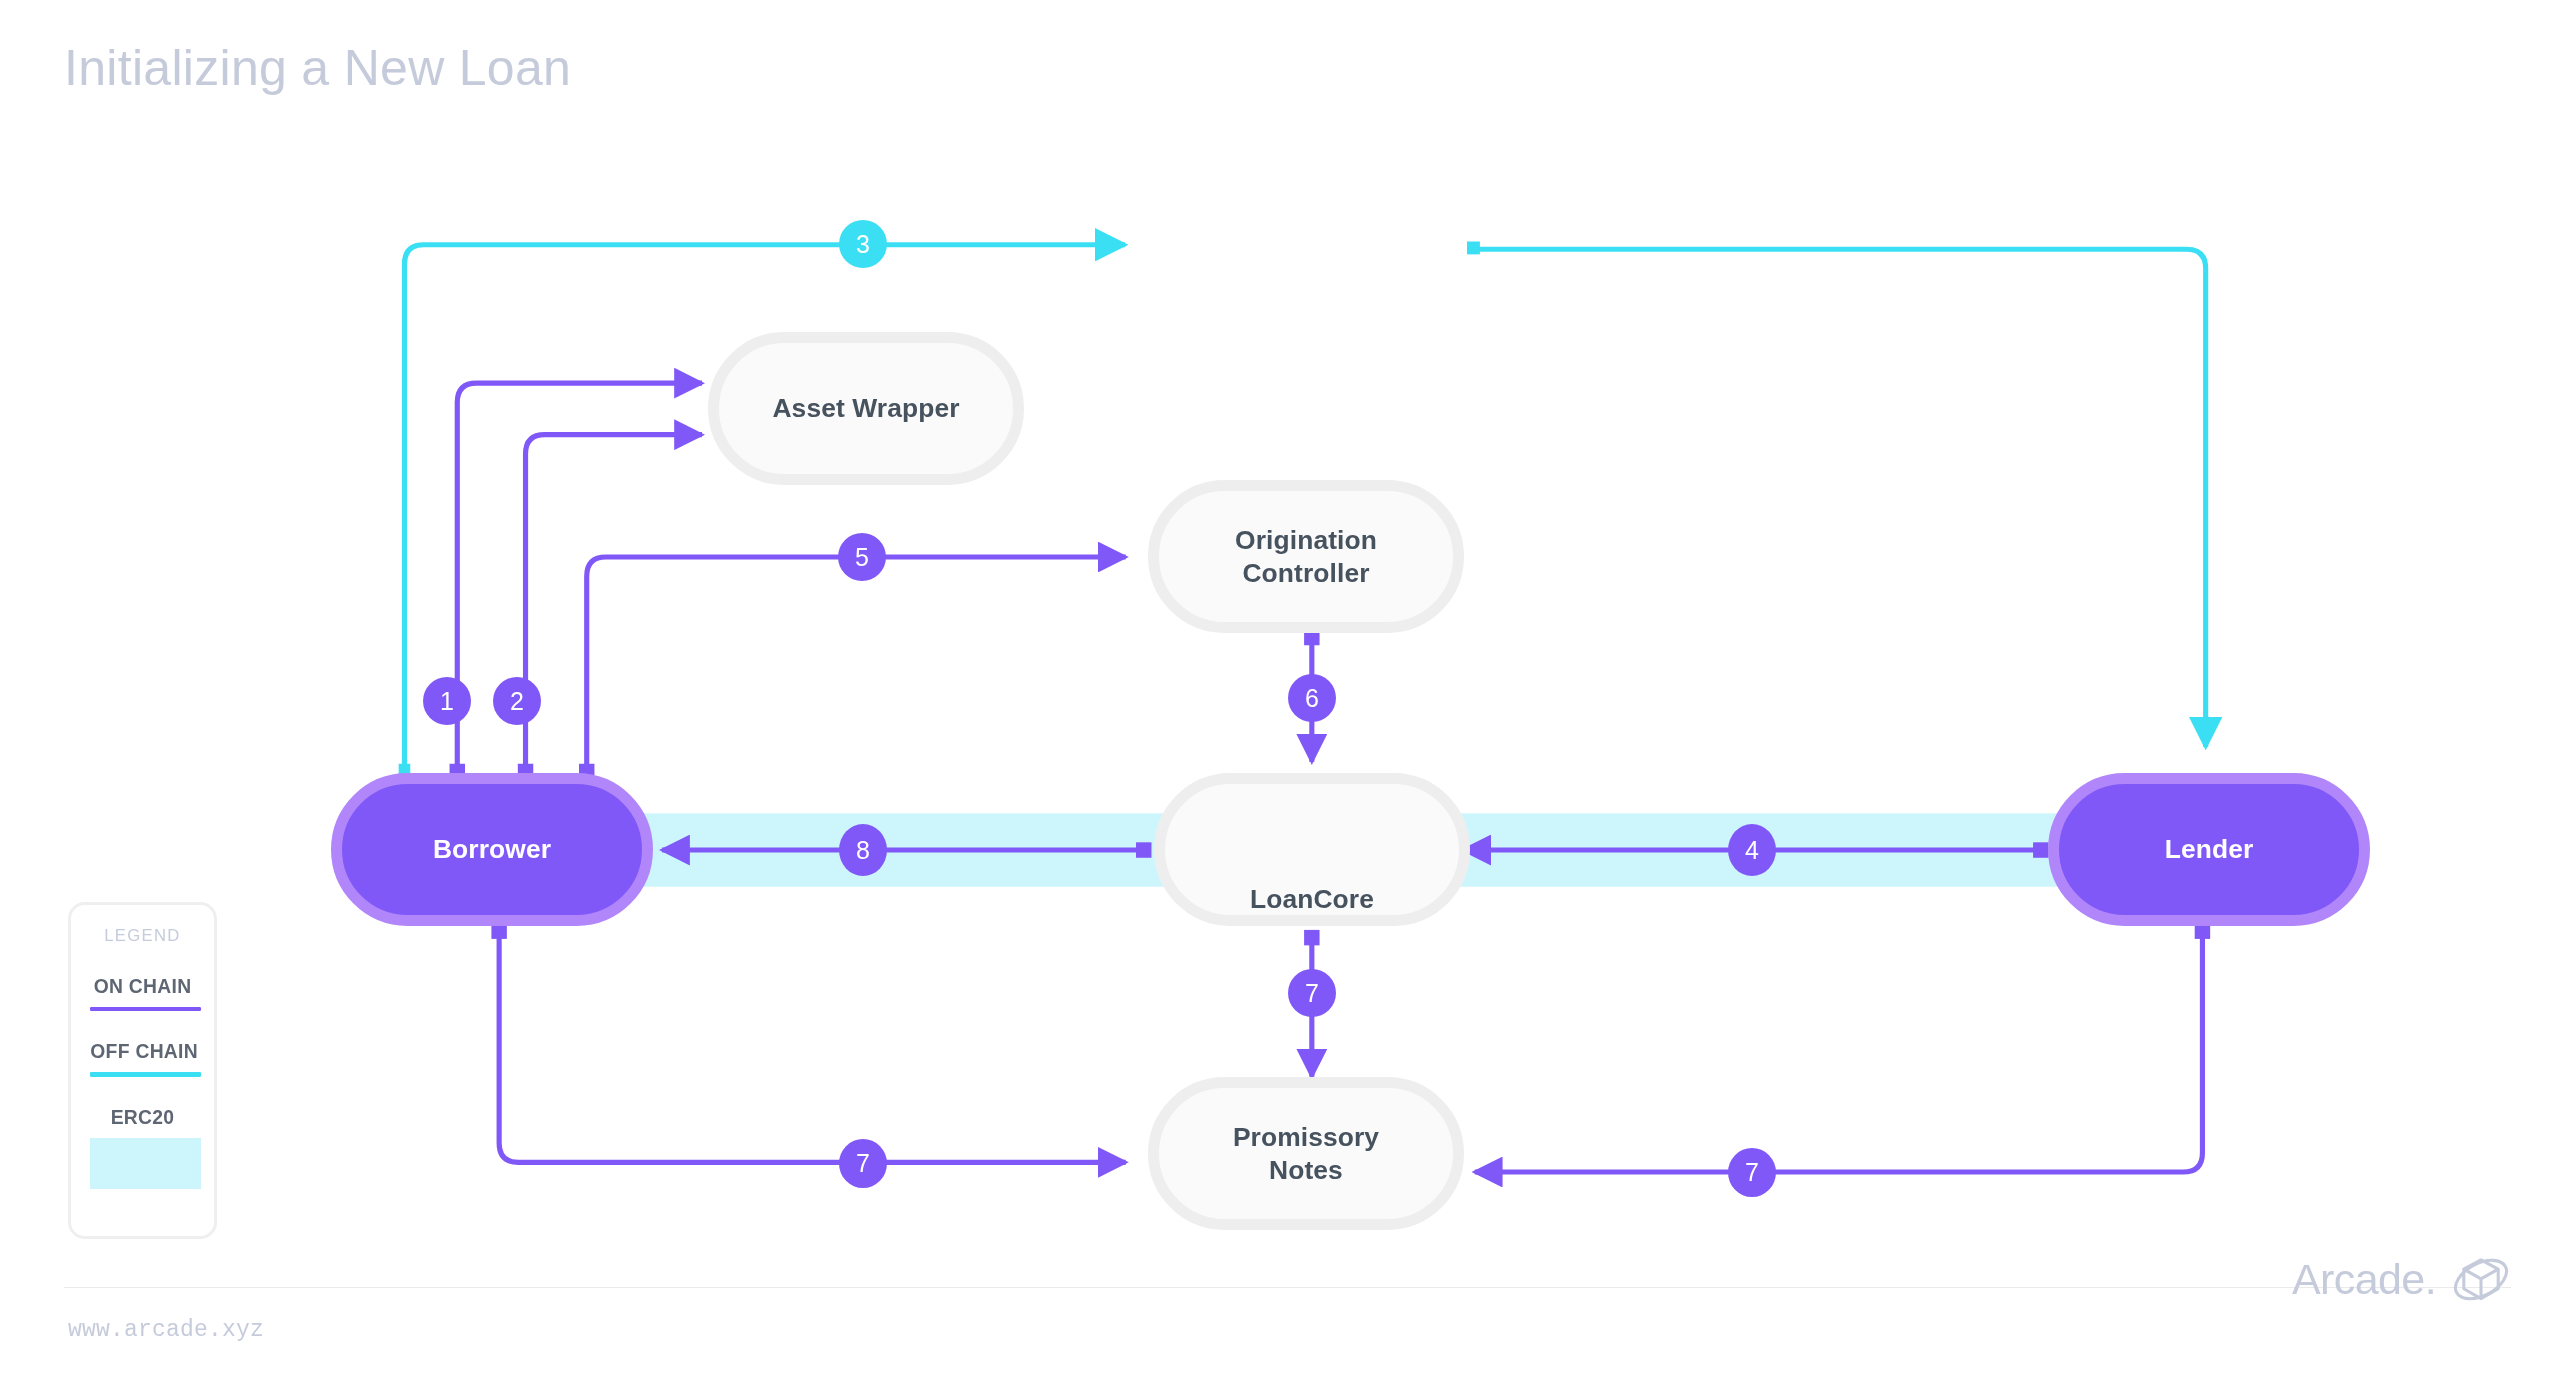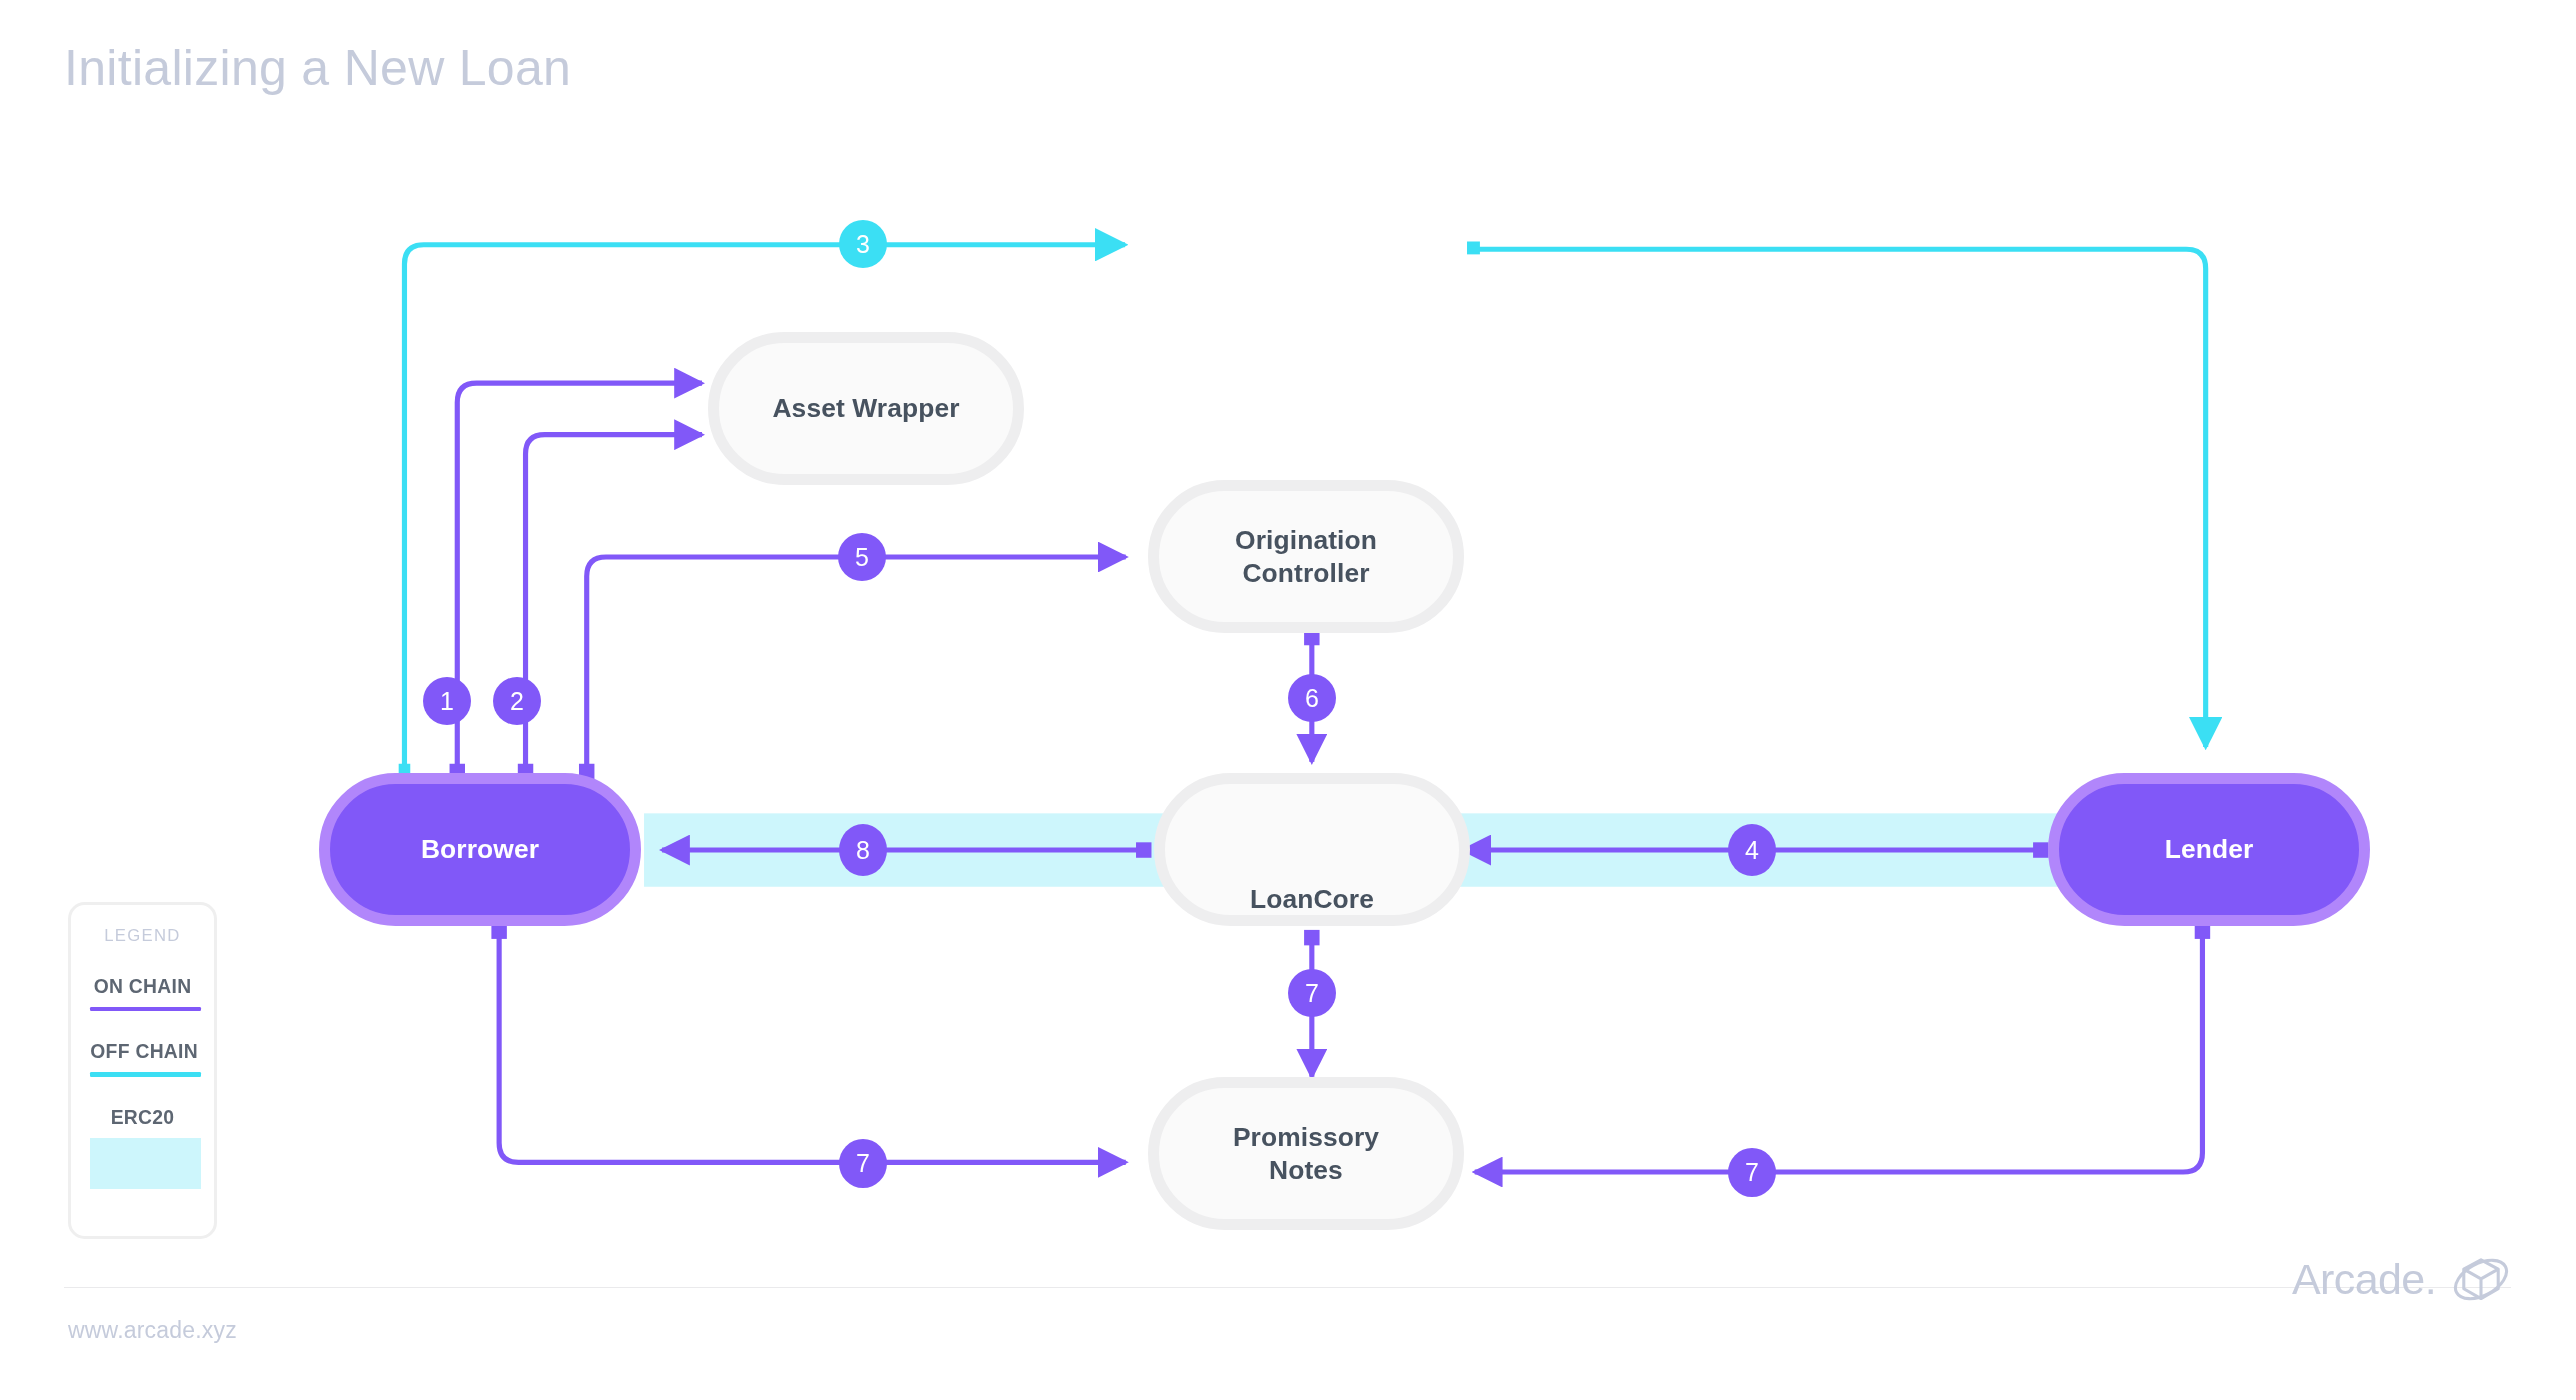--- a/index.html
+++ b/index.html
@@ -78,21 +78,21 @@
   #legend .lg-rule{height:4.5px;width:111px;border-radius:1.3px;}
   #legend .lg-swatch{width:111px;height:51px;}
 
   
   #footer-rule{
     position:absolute;left:64px;top:1287px;width:2447px;height:1.3px;
     background:#eaeaec;
   }
   #footer-url{
     position:absolute;left:68px;top:1317px;
-    font-size:23px;color:#c5cbdb;font-weight:400;letter-spacing:0.2px;
+    font-size:23px;color:#c5cbdb;font-weight:400;letter-spacing:0.2px;font-family:Liberation Mono, monospace;
   }
   #brand{
     position:absolute;right:64px;top:1250px;
     display:flex;align-items:center;gap:14px;
   }
   #brand .word{
     font-size:43px;color:#c5cbdb;font-weight:400;letter-spacing:-0.6px;
   }
 </style>
 </head>
@@ -168,21 +168,21 @@
 
   <div class="node plain" style="left:1154px;top:773px;width:316px;height:153px;align-items:flex-end;">
     <span>LoanCore</span>
   </div>
 
   <div class="node plain" style="left:1148px;top:1077px;width:316px;height:153px;white-space:pre-line;">
     <span style="white-space:pre-line;">Promissory
 Notes</span>
   </div>
 
-  <div class="node actor" style="left:319px;top:773px;width:322px;height:153px;">
+  <div class="node actor" style="left:331px;top:773px;width:322px;height:153px;">
     <span>Borrower</span>
   </div>
 
   <div class="node actor" style="left:2048px;top:773px;width:322px;height:153px;">
     <span>Lender</span>
   </div>
 
   <div class="badge on" style="left:423px;top:677px;width:48px;height:48px;">
     <span>1</span>
   </div>

